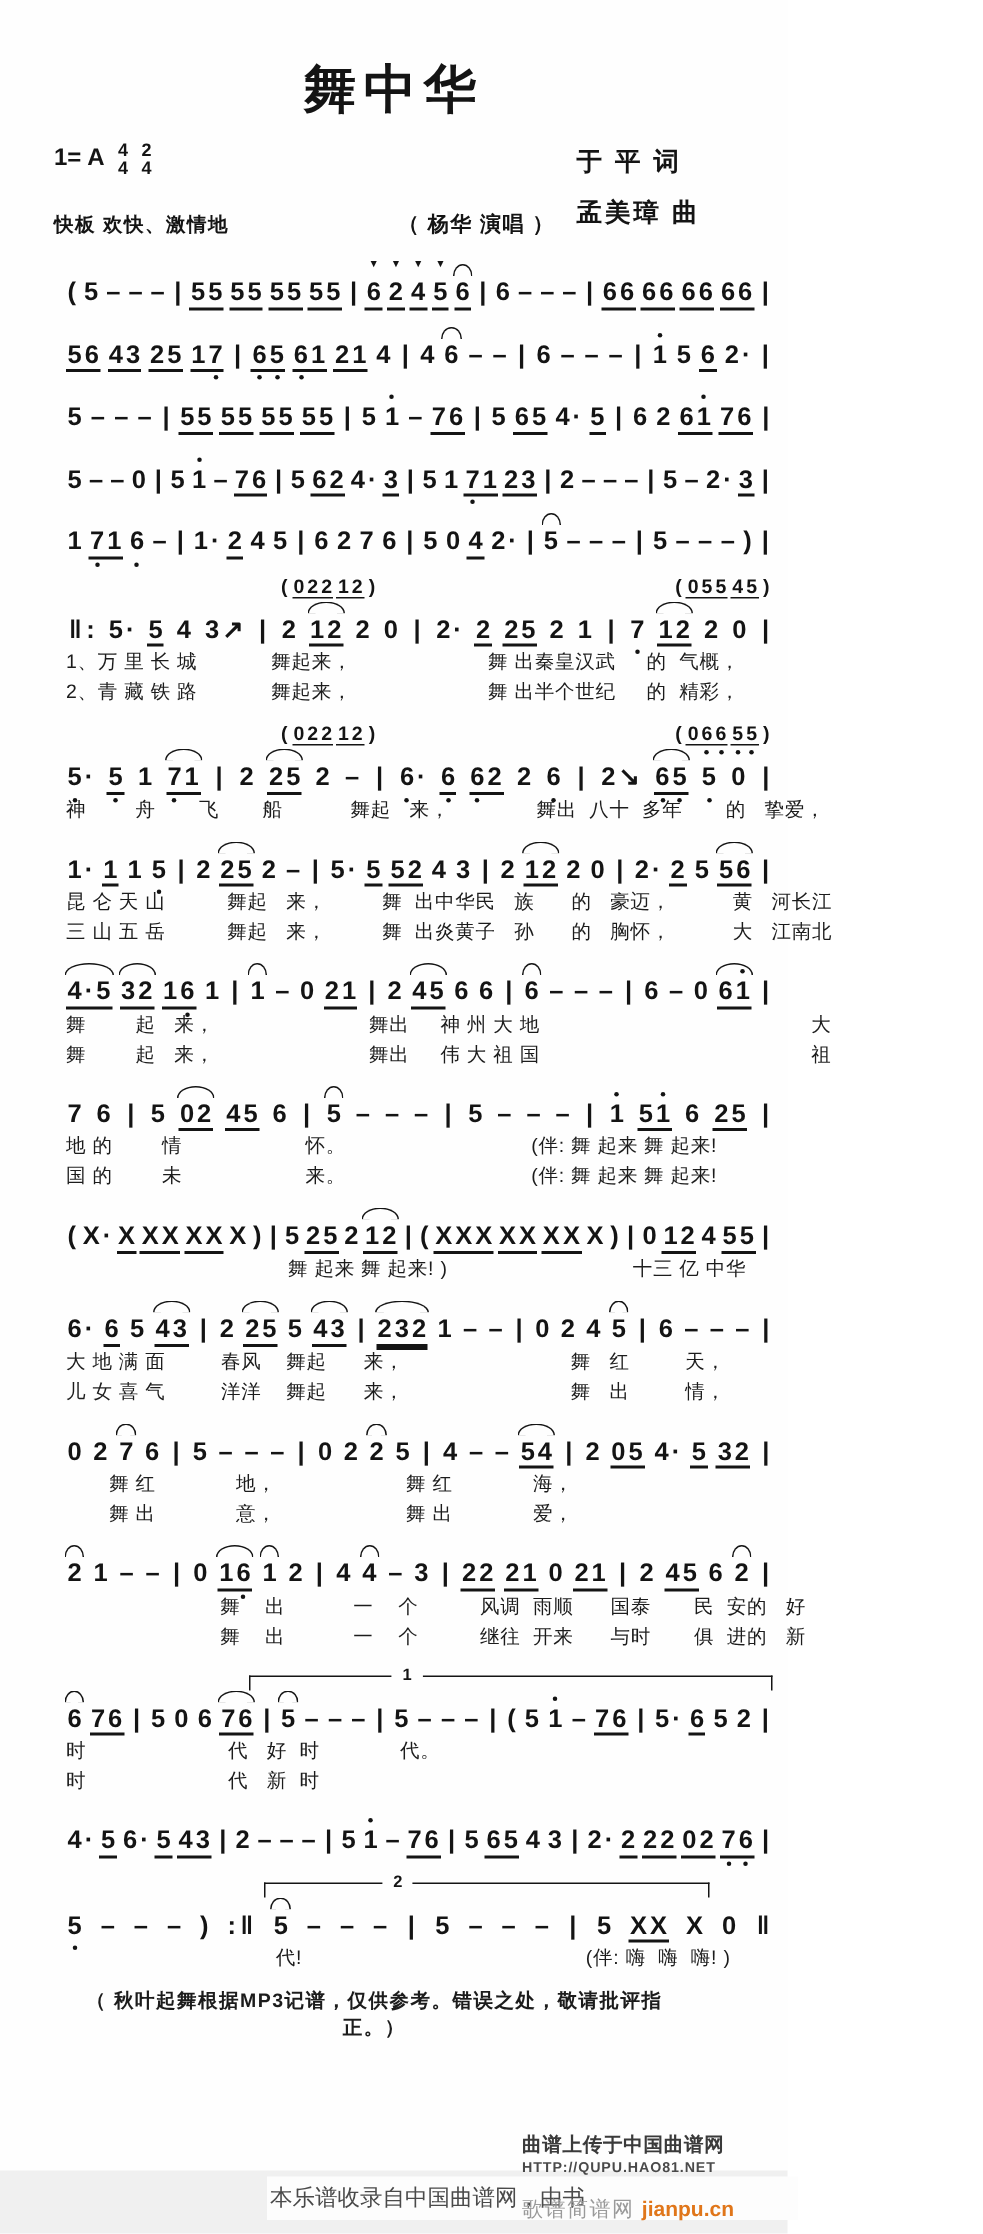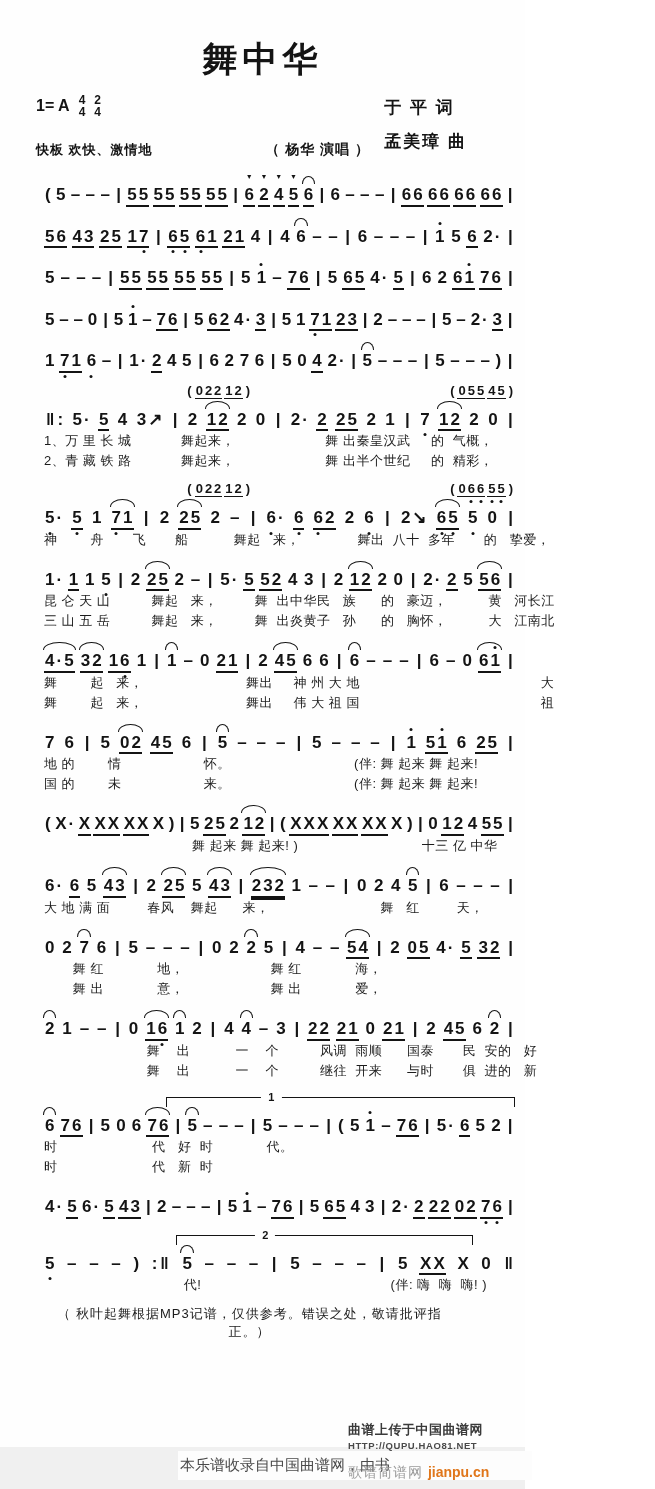--- a/index.html
+++ b/index.html
@@ -45,21 +45,21 @@
   .ann .tok{margin:0 1px}
   .ann .grp.u1{border-bottom:1.5px solid #141414}
 
   
   .hasv{padding-top:15px}
   .volta{position:absolute;top:6px;height:10px;border-top:1.5px solid #141414;
          border-left:1.5px solid #141414;border-right:1.5px solid #141414}
   .vlabel{position:absolute;top:-8px;left:30%;transform:translateX(-50%);
          background:#fefefe;padding:0 7px;font-size:11px;font-weight:bold;line-height:1.4}
 
-  .footnote{text-align:center;font-size:13px;font-weight:normal;letter-spacing:1px;
+  .footnote{text-align:center;font-size:13px;font-weight:bold;letter-spacing:1px;
          margin-top:4px;padding-right:60px;color:#1c1c1c}
 
   
   .bottom-band{position:absolute;left:0;right:0;top:1447px;bottom:0;background:#f0f0f0}
   .collection-note{position:absolute;left:178px;top:1451px;width:354px;white-space:nowrap;
          overflow:hidden;background:#fdfdfd;padding:5px 2px;font-size:15px;color:#4a4a4a}
   .wm{position:absolute;right:5px;top:1421px;width:172px}
   .wm1{font-size:13px;font-weight:bold;color:#3a3a3a;letter-spacing:.5px}
   .wm2{font-size:9.5px;font-weight:bold;color:#4a4a4a;letter-spacing:.6px;margin-top:1px}
   .wm3{margin-top:13px;font-size:14px;color:#9a9a9a;letter-spacing:1px}
@@ -459,20 +459,21 @@
           <span class="tok"><span class="grp"><span class="n">4</span></span></span>
           <span class="tok arc"><span class="grp"><span class="n">5</span></span></span>
           <span class="tok"><span class="grp"><span class="n bar">|</span></span></span>
           <span class="tok"><span class="grp"><span class="n">6</span></span></span>
           <span class="tok"><span class="grp"><span class="n">–</span></span></span>
           <span class="tok"><span class="grp"><span class="n">–</span></span></span>
           <span class="tok"><span class="grp"><span class="n">–</span></span></span>
           <span class="tok"><span class="grp"><span class="n bar">|</span></span></span>
         </div>
         <div class="lyric">大 地 满 面         春风    舞起      来，                           舞   红         天，</div>
+        <div class="lyric">儿 女 喜 气         洋洋    舞起      来，                           舞   出         情，</div>
       </div>
       <div class="system">
         <div class="notes">
           <span class="tok"><span class="grp"><span class="n">0</span></span></span>
           <span class="tok"><span class="grp"><span class="n">2</span></span></span>
           <span class="tok arc"><span class="grp"><span class="n">7</span></span></span>
           <span class="tok"><span class="grp"><span class="n">6</span></span></span>
           <span class="tok"><span class="grp"><span class="n bar">|</span></span></span>
           <span class="tok"><span class="grp"><span class="n">5</span></span></span>
           <span class="tok"><span class="grp"><span class="n">–</span></span></span>

